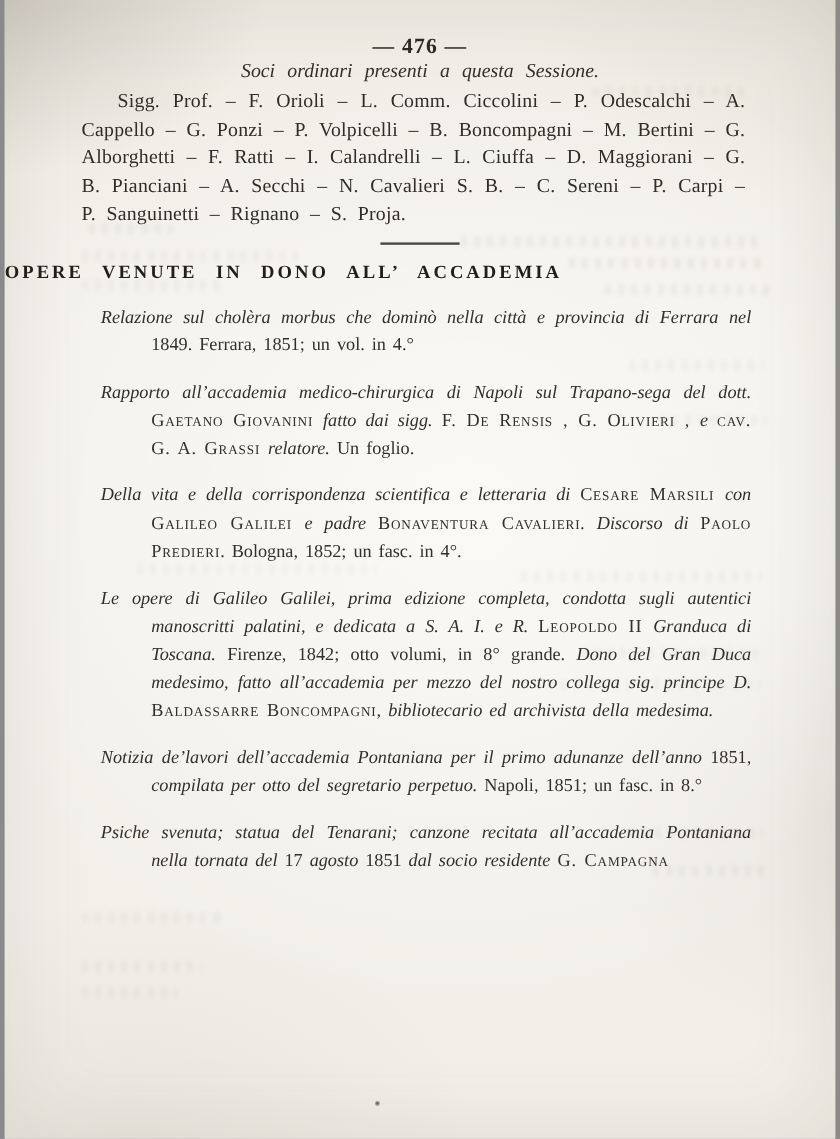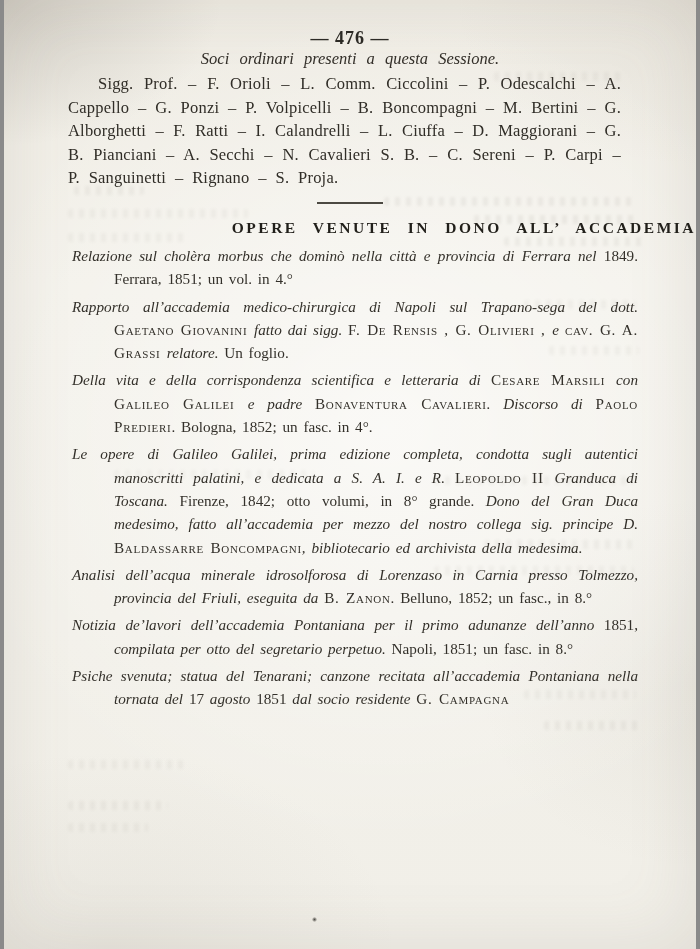--- a/index.html
+++ b/index.html
@@ -46,34 +46,34 @@
     letter-spacing:.2px;
     color:#302d27;
   }
   .rule{
     border:0;
     border-top:2px solid #4c4942;
     filter:blur(.4px);
   }
   .rule-top{width:66px;margin:12px auto 0 auto;}
   .opere-heading{
-    margin:15px 0 0 12px;
-    text-align:right;
+    margin:15px 0 0 0;
+    text-align:left;
     font-size:15.5px;
     font-weight:700;
     letter-spacing:2.5px;
     word-spacing:9px;
     color:#211f1a;
   }
   .entries{
     margin-top:7px;
     padding:0 54px 0 64px;
   }
   .entry{
-    margin:4px;
+    margin:16px;
     padding-left:42px;
     text-indent:-42px;
     text-align:justify;
     font-size:15.2px;
     line-height:23.3px;
     word-spacing:2px;
     color:#33302a;
   }
   .seg-italic{font-style:italic;}
   .seg-roman{font-style:normal;}
@@ -129,18 +129,17 @@
 
   <hr class="rule rule-top">
 
   <h2 class="opere-heading">OPERE VENUTE IN DONO ALL’ ACCADEMIA</h2>
 
   <div class="entries" id="entries">
       <p class="entry"><span class="seg-italic">Relazione sul cholèra morbus che dominò nella città e provincia di Ferrara nel </span><span class="seg-roman">1849. Ferrara, 1851; un vol. in 4.°</span></p>
       <p class="entry"><span class="seg-italic">Rapporto all’accademia medico-chirurgica di Napoli sul Trapano-sega del dott. </span><span class="seg-smallcaps">Gaetano Giovanini </span><span class="seg-italic">fatto dai sigg. </span><span class="seg-smallcaps">F. De Rensis , G. Olivieri , </span><span class="seg-italic">e </span><span class="seg-smallcaps">cav. G. A. Grassi </span><span class="seg-italic">relatore. </span><span class="seg-roman">Un foglio.</span></p>
       <p class="entry"><span class="seg-italic">Della vita e della corrispondenza scientifica e letteraria di </span><span class="seg-smallcaps">Cesare Marsili </span><span class="seg-italic">con </span><span class="seg-smallcaps">Galileo Galilei </span><span class="seg-italic">e padre </span><span class="seg-smallcaps">Bonaventura Cavalieri</span><span class="seg-italic">. Discorso di </span><span class="seg-smallcaps">Paolo Predieri</span><span class="seg-roman">. Bologna, 1852; un fasc. in 4°.</span></p>
       <p class="entry"><span class="seg-italic">Le opere di Galileo Galilei, prima edizione completa, condotta sugli autentici manoscritti palatini, e dedicata a S. A. I. e R. </span><span class="seg-smallcaps">Leopoldo II </span><span class="seg-italic">Granduca di Toscana. </span><span class="seg-roman">Firenze, 1842; otto volumi, in 8° grande. </span><span class="seg-italic">Dono del Gran Duca medesimo, fatto all’accademia per mezzo del nostro collega sig. principe D. </span><span class="seg-smallcaps">Baldassarre Boncompagni</span><span class="seg-italic">, bibliotecario ed archivista della medesima.</span></p>
-      <p class="entry"><span class="seg-italic">Analisi dell’acqua minerale idrosolforosa di Lorenzaso in Carnia presso Tolmezzo, provincia del Friuli, eseguita da </span><span class="seg-smallcaps">B. Zanon</span><span class="seg-roman">. Belluno, 1852; un fasc., in 8.°</span></p>
       <p class="entry"><span class="seg-italic">Notizia de’lavori dell’accademia Pontaniana per il primo adunanze dell’anno </span><span class="seg-roman">1851, </span><span class="seg-italic">compilata per otto del segretario perpetuo. </span><span class="seg-roman">Napoli, 1851; un fasc. in 8.°</span></p>
       <p class="entry"><span class="seg-italic">Psiche svenuta; statua del Tenarani; canzone recitata all’accademia Pontaniana nella tornata del </span><span class="seg-roman">17 </span><span class="seg-italic">agosto </span><span class="seg-roman">1851 </span><span class="seg-italic">dal socio residente </span><span class="seg-smallcaps">G. Campagna</span></p>
     </div>
 
 </div>
 
 </body></html>

